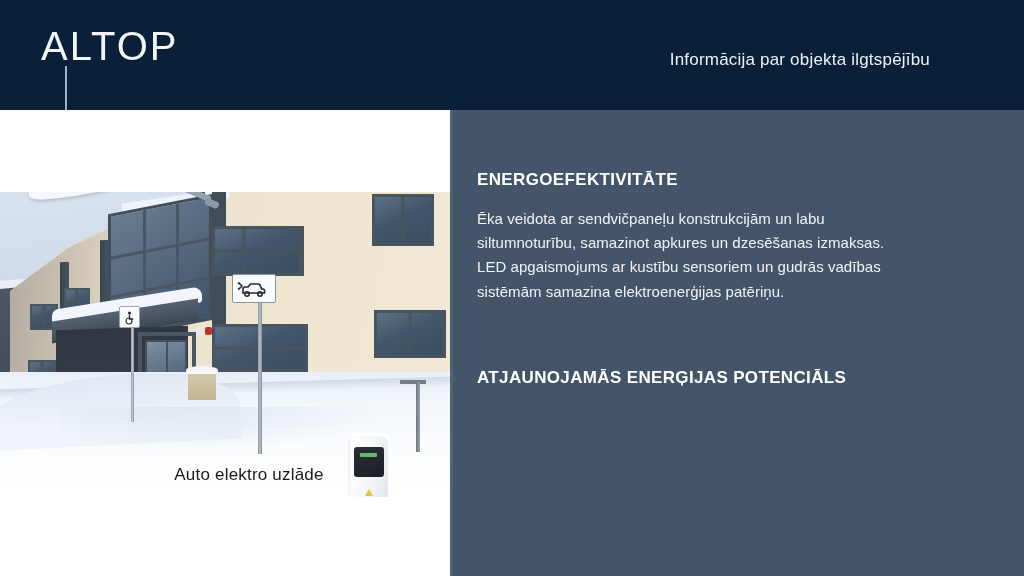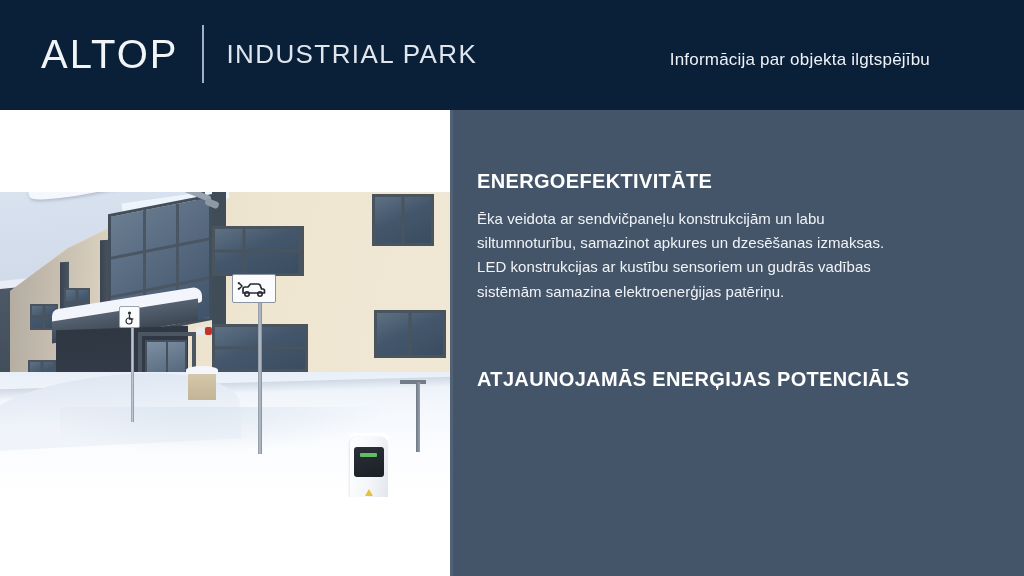--- a/index.html
+++ b/index.html
@@ -28,22 +28,22 @@
     left: 0; top: 0;
     width: 1024px;
     height: 110px;
     background: #0a1f38;
     overflow: hidden;
   }
   .logo-wrap {
     position: absolute;
     left: 41px; top: 26px;
     display: flex;
-    align-items: center;
     height: 56px;
+    flex-direction: column;
   }
   .logo-main {
     font-size: 40px;
     letter-spacing: 2.0px;
     color: #f2f5f8;
     font-weight: 400;
     line-height: 1;
     white-space: nowrap;
   }
   .logo-divider {
@@ -88,21 +88,21 @@
     opacity: 0.75;
   }
   .panel-inner {
     position: absolute;
     left: 27px; top: 0;
     width: 520px;
     height: 100%;
   }
   .sec-heading {
     position: absolute;
-    font-size: 20px;
+    font-size: 17px;
     font-weight: bold;
     color: #ffffff;
     letter-spacing: 0.35px;
     white-space: nowrap;
   }
   .sec-body {
     position: absolute;
     font-size: 15px;
     color: #f0f3f6;
     line-height: 24.2px;
@@ -461,21 +461,21 @@
       <span class="logo-sub">INDUSTRIAL PARK</span>
     </div>
     <div class="header-title">Informācija par objekta ilgtspējību</div>
   </div>
 
   <div class="right-panel">
     <div class="panel-inner">
       <div class="sec-heading" id="heading-1">ENERGOEFEKTIVITĀTE</div>
       <div class="sec-body" id="body-1">Ēka veidota ar sendvičpaneļu konstrukcijām un labu
 siltumnoturību, samazinot apkures un dzesēšanas izmaksas.
-LED konstrukcijas ar kustību sensoriem un gudrās vadības
+LED apgaismojums ar kustību sensoriem un gudrās vadības
 sistēmām samazina elektroenerģijas patēriņu.</div>
       <div class="sec-heading" id="heading-2">ATJAUNOJAMĀS ENERĢIJAS POTENCIĀLS</div>
     </div>
   </div>
   <div class="panel-edge"></div>
 
   <div class="photo">
     <div class="ph-sky"></div>
     <div class="ph-far-hall"></div>
     <div class="ph-far-roofline"></div>
@@ -552,15 +552,16 @@
 
     <div class="ph-ev-snow"></div>
     <div class="ph-ev">
       <div class="ph-ev-screen">
         <span class="led"></span>
       </div>
       <div class="ph-ev-tri"></div>
 
     </div>
 
+    <div class="photo-caption">Auto elektro uzlāde</div>
   </div>
 
 </div>
 
 </body></html>

